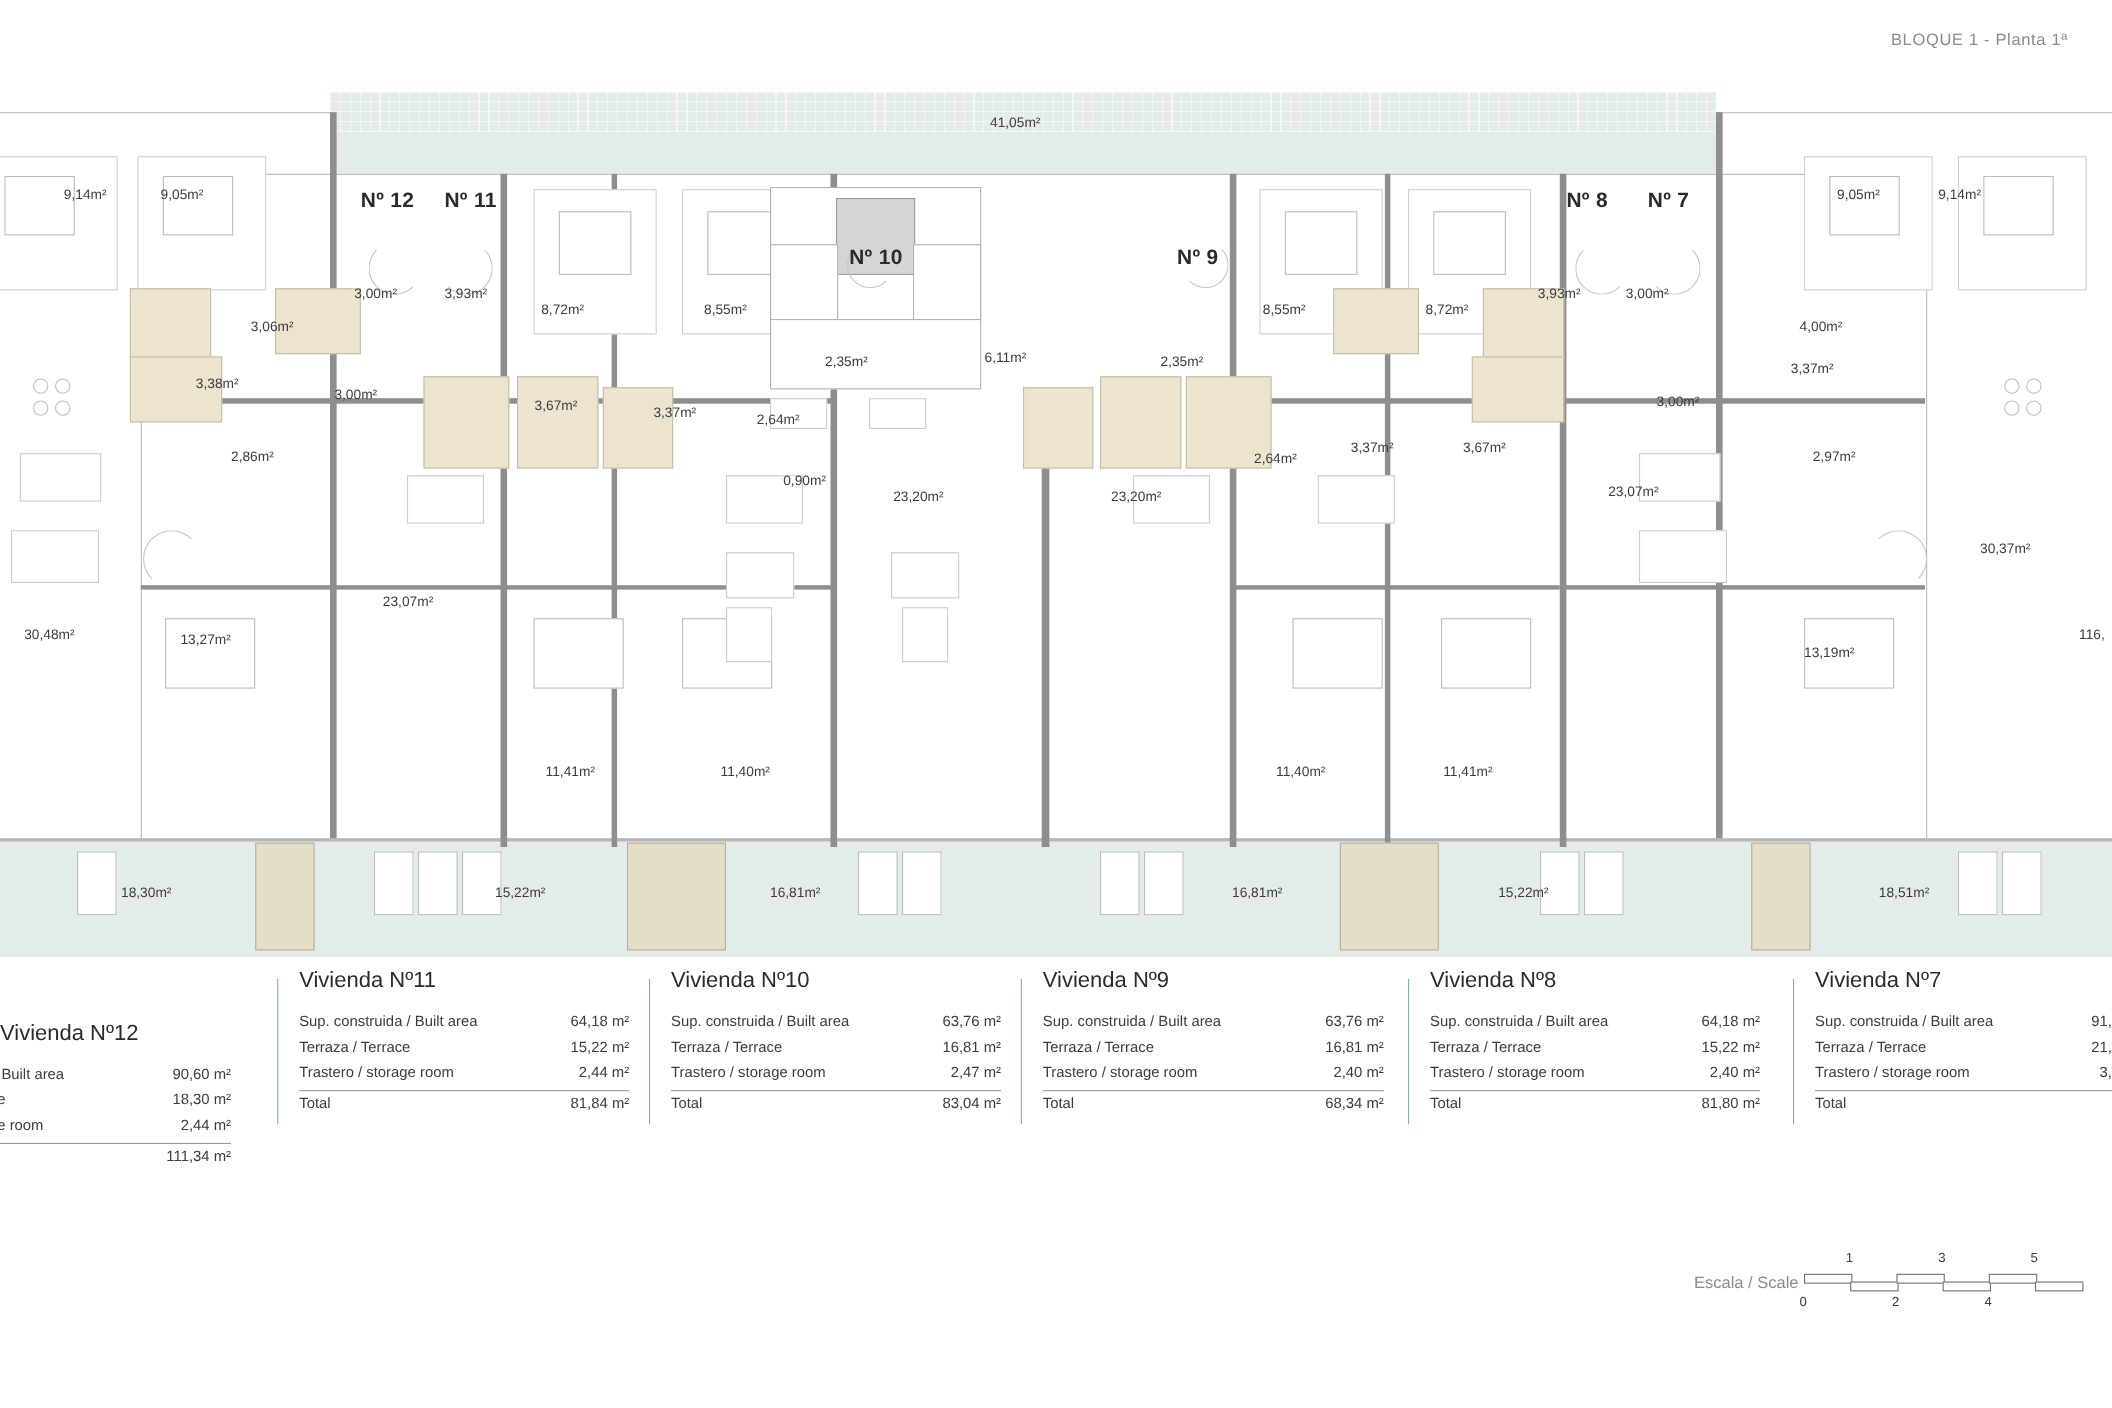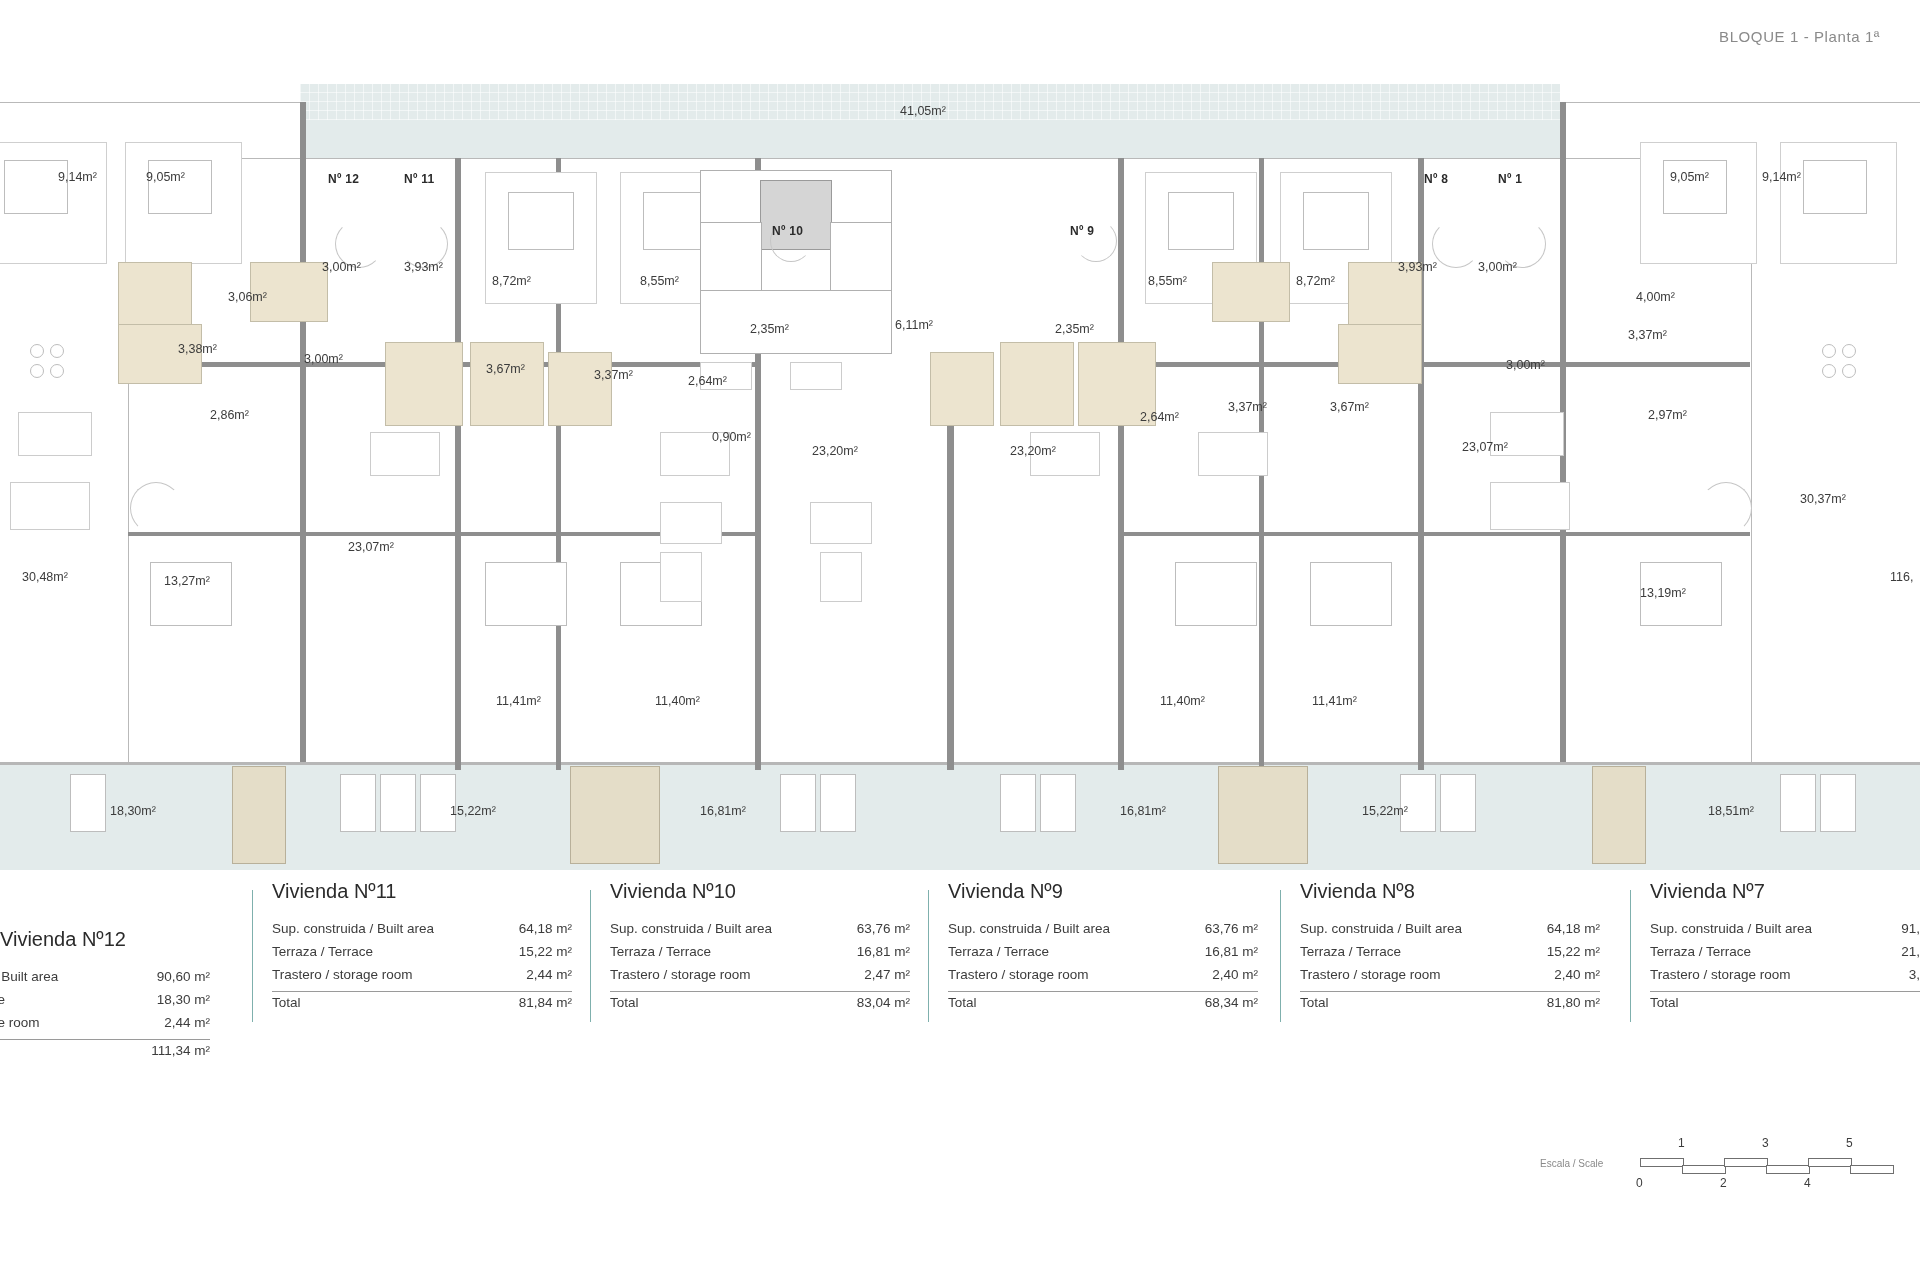--- a/index.html
+++ b/index.html
@@ -35,36 +35,36 @@
   .bath{position:absolute;background:#ece4cf;border:1px solid #c3bda8;}
   .furn{position:absolute;border:1px solid #bdbdbd;background:#fff;}
   .furn.soft{border-color:#cccccc;}
   .circ{position:absolute;border:1px solid #bdbdbd;border-radius:50%;background:#fff;}
   .door{position:absolute;border:1px solid #c6c6c6;border-radius:50%;background:transparent;}
   .stair{position:absolute;border:1px solid #b0b0b0;background:#fff;}
   .lift{position:absolute;background:#d5d5d5;border:1px solid #9a9a9a;}
   .store{position:absolute;background:#e4ddc8;border:1px solid #b8b09a;}
 
   .lbl{position:absolute;font-size:12.5px;color:#3c3c3c;white-space:nowrap;}
-  .lbl.unit{font-size:12px;font-weight:bold;color:#2b2b2b;letter-spacing:.3px;}
+  .lbl.unit{font-size:19px;font-weight:bold;color:#2b2b2b;letter-spacing:.3px;}
 
   
   .legend{position:absolute;left:0;top:880px;width:1920px;height:160px;}
   .divider{position:absolute;top:10px;width:1px;height:132px;background:#7fb0ad;}
   .col{position:absolute;top:0;}
   .col h3{margin:0 0 18px 0;font-size:20px;font-weight:normal;color:#2b2b2b;}
   .row{position:relative;height:23px;font-size:13.5px;color:#3c3c3c;}
   .row .k{position:absolute;left:0;top:0;}
   .row .v{position:absolute;right:0;top:0;text-align:right;}
   .row.total .k{left:0;}
   .hr{position:relative;height:1px;background:#9a9a9a;margin:1px 0 3px 0;}
 
   
   .scalewrap{position:absolute;left:1540px;top:1130px;width:360px;height:70px;}
-  .scalelabel{position:absolute;left:0;top:28px;font-size:10px;color:#8a8a8a;}
+  .scalelabel{position:absolute;left:0;top:28px;font-size:15px;color:#8a8a8a;}
   .scalebar{position:absolute;left:100px;top:28px;width:250px;height:14px;}
   .seg{position:absolute;height:7px;border:1px solid #6f6f6f;}
   .seg.top{top:0;background:#fff;}
   .seg.bot{top:7px;background:#fff;}
   .tick{position:absolute;font-size:12px;color:#3c3c3c;}
 </style>
 </head>
 <body>
 
 <div id="sheet">
@@ -263,21 +263,21 @@
     <div class="lbl" style="left:700px;top:742px;">16,81m²</div>
     <div class="lbl" style="left:1120px;top:742px;">16,81m²</div>
     <div class="lbl" style="left:1362px;top:742px;">15,22m²</div>
     <div class="lbl" style="left:1708px;top:742px;">18,51m²</div>
 
     <div class="lbl unit" style="left:328px;top:110px;">Nº 12</div>
     <div class="lbl unit" style="left:404px;top:110px;">Nº 11</div>
     <div class="lbl unit" style="left:772px;top:162px;">Nº 10</div>
     <div class="lbl unit" style="left:1070px;top:162px;">Nº 9</div>
     <div class="lbl unit" style="left:1424px;top:110px;">Nº 8</div>
-    <div class="lbl unit" style="left:1498px;top:110px;">Nº 1</div>
+    <div class="lbl unit" style="left:1498px;top:110px;">Nº 7</div>
 
   </div>
 
   <div class="legend">
 
     <div class="divider" style="left:252px;"></div>
     <div class="divider" style="left:590px;"></div>
     <div class="divider" style="left:928px;"></div>
     <div class="divider" style="left:1280px;"></div>
     <div class="divider" style="left:1630px;"></div>

